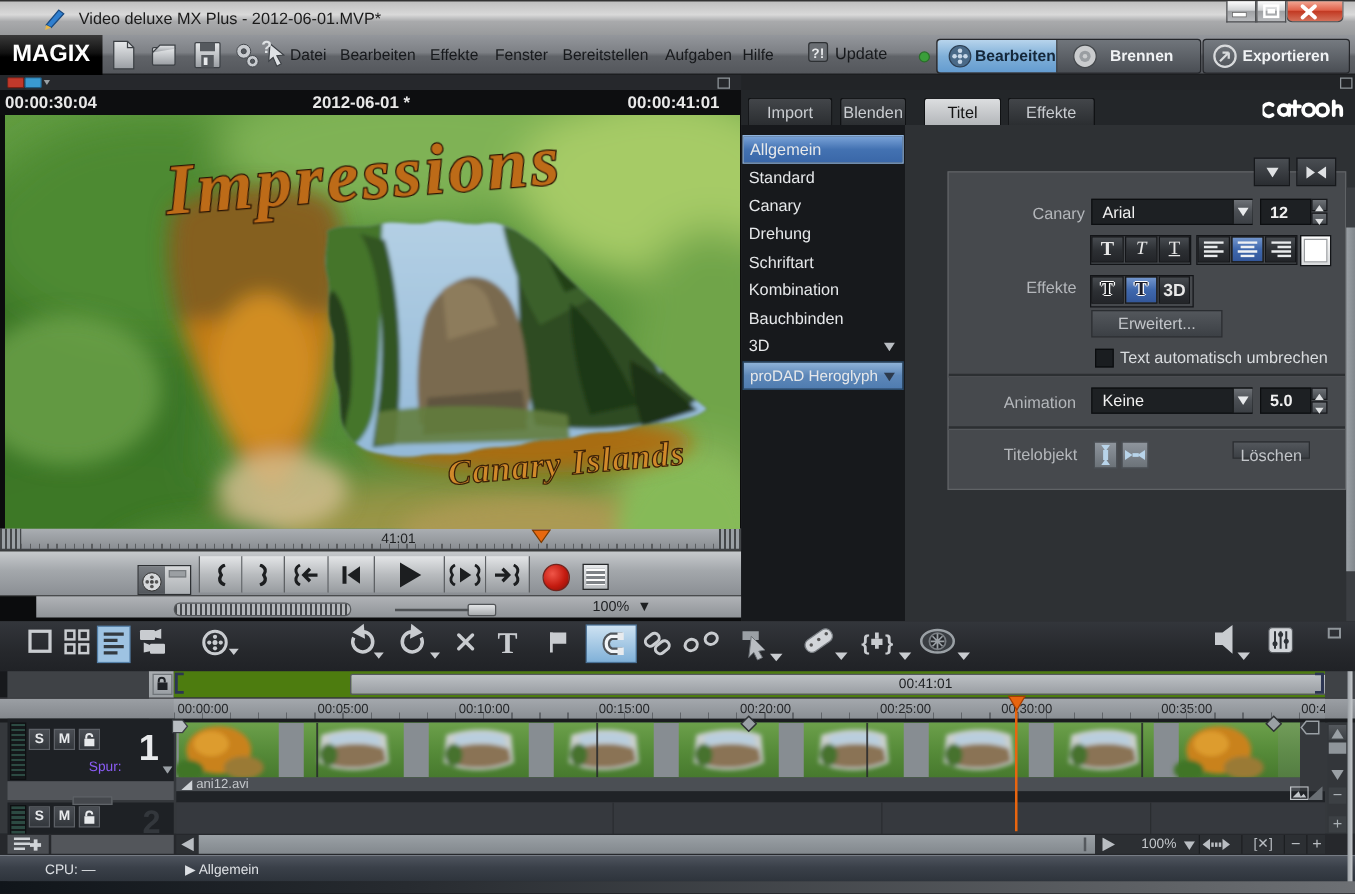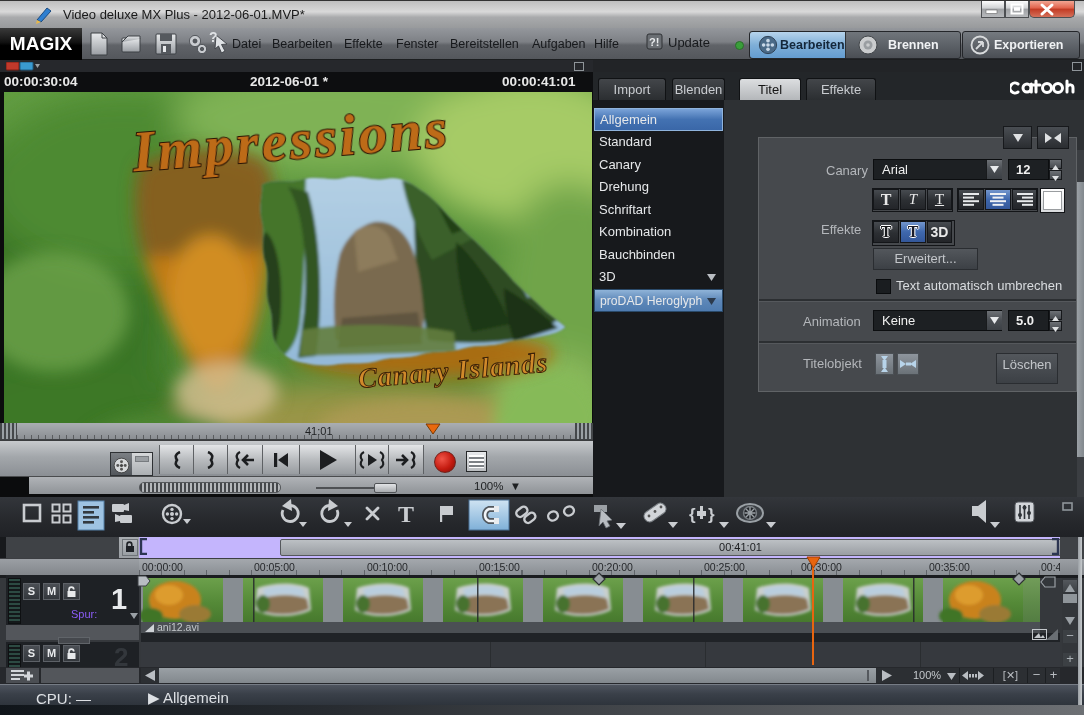--- a/index.html
+++ b/index.html
@@ -58,21 +58,21 @@
   #bottom{left:0;top:497px;width:1084px;height:218px;background:#27292d;}
   #btoolbar{left:0;top:0;width:1084px;height:40px;background:linear-gradient(#33363b,#26282c 60%,#202226);}
   #rangerow{left:0;top:40px;width:1084px;height:21px;background:#292c30;}
   #rangebar{left:141px;top:2px;width:921px;height:17px;background:linear-gradient(#bcc0c4,#9a9ea3);
      border:1px solid #55585c;border-radius:2px;box-sizing:border-box;color:#1c1e20;font-size:11px;text-align:center;line-height:15px;}
   #ruler{left:0;top:61px;width:1084px;height:17px;background:linear-gradient(#9b9fa4,#83878c);border-top:1px solid #3c3e42;box-sizing:border-box;}
   #tracks{left:0;top:78px;width:1084px;height:92px;background:#35383c;}
   #scrollrow{left:0;top:170px;width:1084px;height:17px;background:#26282c;}
   #statusbar{left:0;top:187px;width:1084px;height:21px;
      background:linear-gradient(#4e545e,#3a4049 45%,#2e343c);border-top:1px solid #767c85;box-sizing:border-box;
-     color:#dde0e4;font-size:15px;}
+     color:#dde0e4;font-size:11px;}
   #winbottom{left:0;top:208px;width:1084px;height:10px;background:linear-gradient(90deg,#10151a,#272b30 30%,#5e6165 85%,#6d7074);}
   .smbtn{top:6px;width:17px;height:17px;background:linear-gradient(#4a4e54,#33373c);
      border:1px solid #5d6167;box-sizing:border-box;color:#e8eaec;font-weight:bold;font-size:11px;
      text-align:center;line-height:15px;}
 </style>
 </head>
 <body>
 <div id="root">
 
   <div id="titlebar" class="abs">
@@ -492,21 +492,21 @@
             </g>
           </svg></div>
       <div class="abs" style="left:138px;top:215px;width:22px;height:22px;background:linear-gradient(#8e959d,#6b7278);border:1px solid #4a4f54;box-sizing:border-box;">
         <svg width="20" height="20">
             <g fill="#b8d4ea">
               <polygon points="2,6 8,10 2,14"></polygon>
               <rect x="8" y="8.5" width="5" height="3"></rect>
               <polygon points="18,6 12,10 18,14"></polygon>
             </g>
           </svg></div>
-      <div class="abs" style="left:227px;top:215px;width:62px;height:31px;background:linear-gradient(#53575c,#3c4045);border:1px solid #2a2d31;box-sizing:border-box;color:#c3c6ca;font-size:13px;text-align:center;line-height:21px;margin-left:10px;">Löschen</div>
+      <div class="abs" style="left:227px;top:215px;width:62px;height:14px;background:linear-gradient(#53575c,#3c4045);border:1px solid #2a2d31;box-sizing:border-box;color:#c3c6ca;font-size:13px;text-align:center;line-height:21px;">Löschen</div>
     </div>
 
     <div class="abs" style="left:484px;top:90px;width:7px;height:347px;background:#3b3e42;">
       <div class="abs" style="left:0;top:32px;width:7px;height:275px;background:linear-gradient(90deg,#9aa0a5,#82888d);"></div>
     </div>
   </div>
 
   <div id="bottom" class="abs">
     <div id="btoolbar" class="abs">
       <svg width="1084" height="40" viewBox="0 0 1084 40">
@@ -621,21 +621,21 @@
     </div>
     <div id="rangerow" class="abs">
       <div class="abs" style="left:119px;top:0px;width:20px;height:38px;background:linear-gradient(#a8acb0,#8f9499);">
         <div class="abs" style="left:3px;top:2px;width:14px;height:15px;border:1px solid #6f7479;background:linear-gradient(#b5b9bd,#9a9fa4);">
           <svg width="11" height="12" style="margin:1px 1px">
               <path d="M3 5 L3 3.5 A2.4 2.4 0 0 1 7.8 3.5 L7.8 5" fill="none" stroke="#1e2126" stroke-width="1.6"></path>
               <rect x="2" y="5" width="8" height="6" fill="#1e2126"></rect>
             </svg>
         </div>
       </div>
-      <div class="abs" style="left:139px;top:0;width:921px;height:21px;background:#c4b5fd;">
+      <div class="abs" style="left:139px;top:0;width:921px;height:21px;background:#4d7c0f;">
         <div id="rangebar" class="abs">00:41:01</div>
         <svg class="abs" style="left:0px;top:1px" width="10" height="17">
             <path d="M8 1 L2 1 L2 16 L8 16" fill="none" stroke="#2c3552" stroke-width="2.4"></path>
           </svg>
         <svg class="abs" style="left:911px;top:1px" width="10" height="17">
             <path d="M2 1 L8 1 L8 16 L2 16" fill="none" stroke="#2c3552" stroke-width="2.4"></path>
           </svg>
       </div>
     </div>
     <div class="abs" style="left:0px;top:40px;width:6px;height:178px;background:#17191c;"></div>

